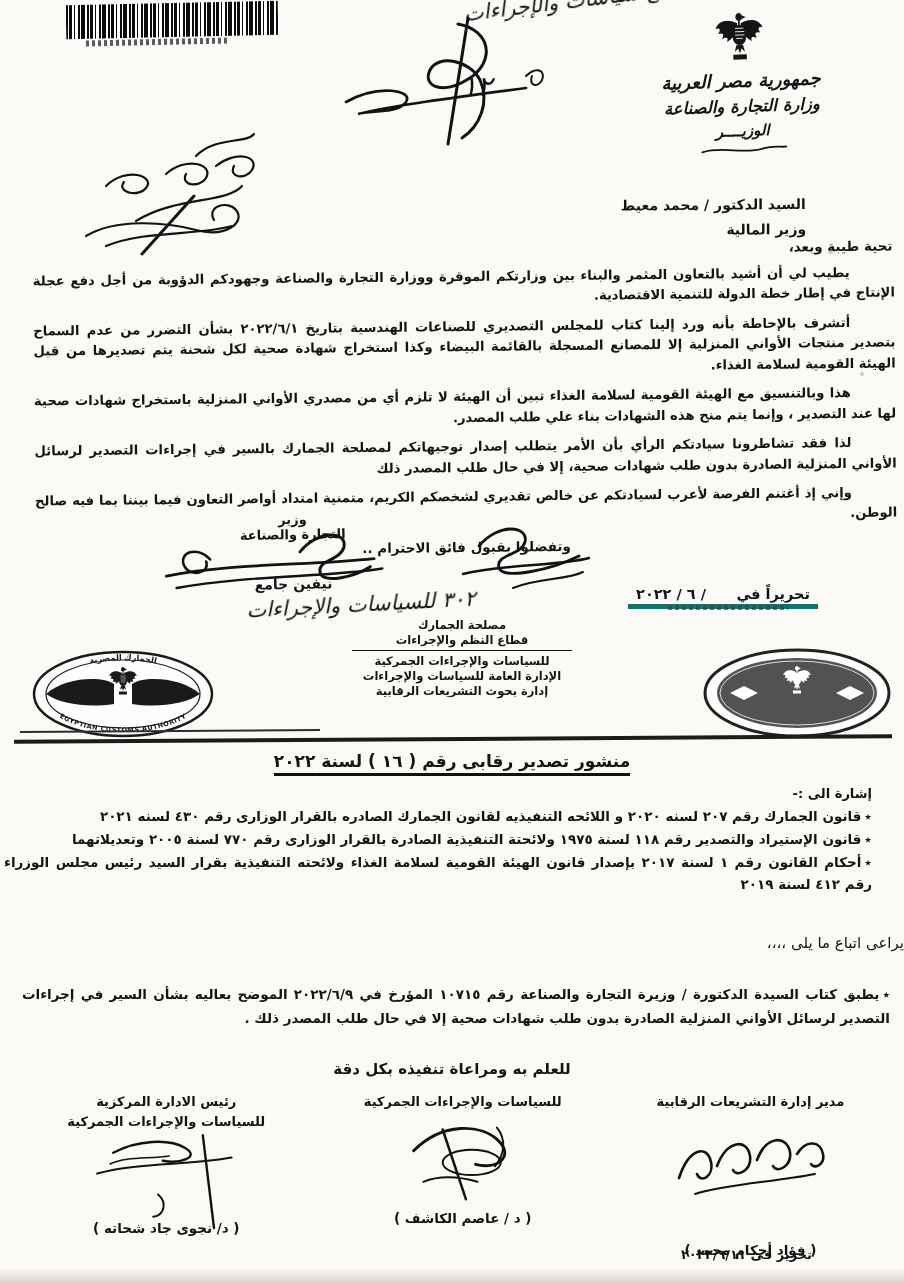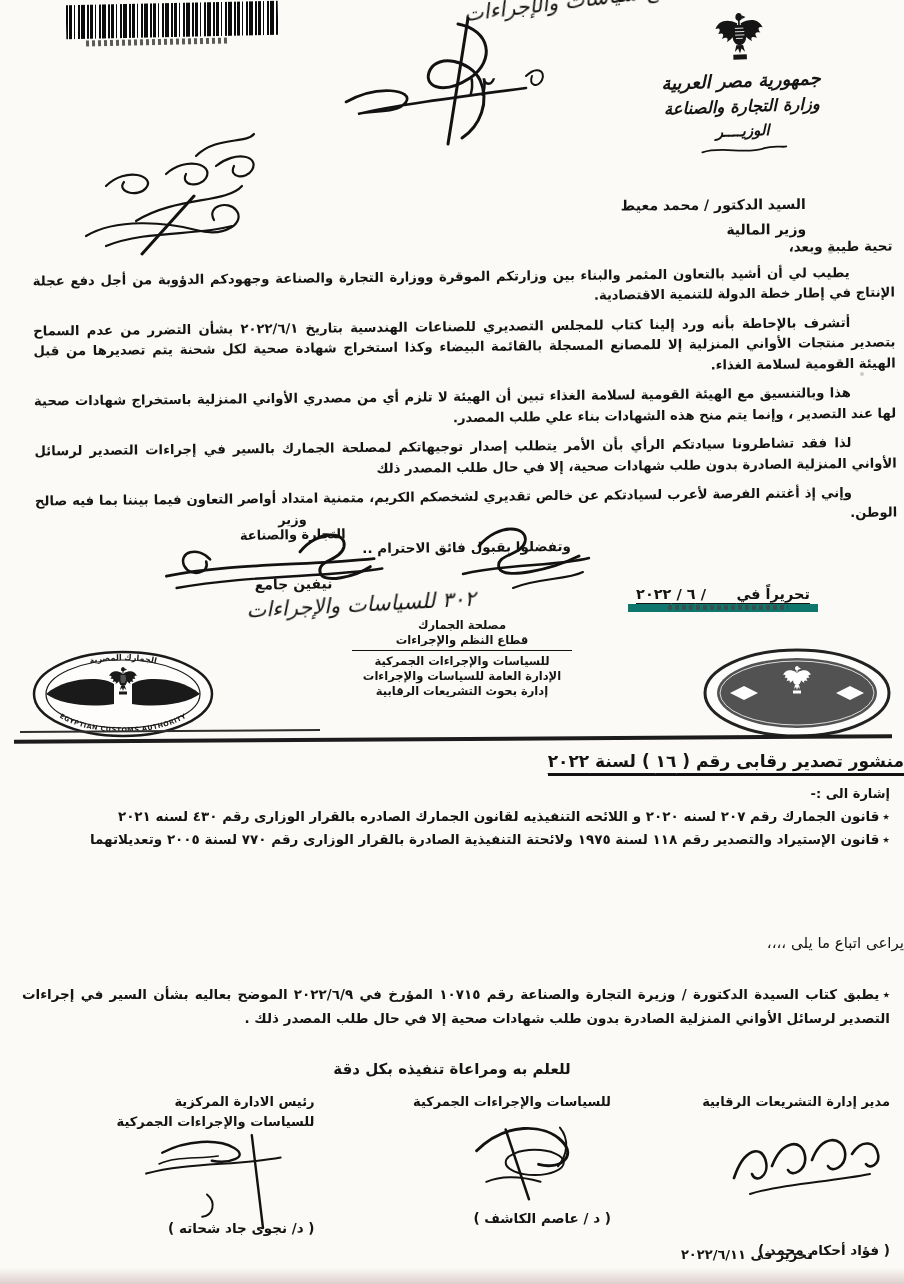--- a/index.html
+++ b/index.html
@@ -31,47 +31,47 @@
   .letter p.para{margin:0 0 9px;text-indent:45px;}
   .letter .closing{text-align:center;margin-top:2px;font-size:13.5px;}
 
   
   .minister-block{left:128px;top:512px;width:330px;text-align:center;font-size:13px;font-weight:800;transform:rotate(-1deg);}
   .minister-block .m-name{margin-top:34px;font-size:14px;}
   .sig-minister{left:30px;top:12px;}
   .sig2{left:455px;top:518px;}
 
   .date-line{left:598px;top:586px;width:250px;font-size:14.5px;font-weight:800;text-align:center;}
-  .date-line .underlined{border-bottom:8px solid #0f766e;padding:0 8px 2px;text-decoration:underline;text-underline-offset:4px;}
+  .date-line .underlined{border-bottom:5px solid #0f766e;padding:0 8px 2px;text-underline-offset:4px;}
   .date-sub{margin:3px 60px 0 auto;width:120px;height:5px;opacity:.75;filter:blur(.6px);
     background:repeating-linear-gradient(90deg,#444 0 4px,transparent 4px 7px);}
   .mid-note{left:36px;top:598px;width:440px;font-size:21px;transform:rotate(-3deg);}
 
   
   .seal-left{left:28px;top:650px;}
   .seal-right{left:700px;top:648px;}
   .customs-center{left:272px;top:618px;width:380px;text-align:center;font-size:11.5px;font-weight:800;line-height:1.3;}
   .cc-underline{width:220px;border-top:1.5px solid #111;margin:2px auto 3px;}
   .heavy-rule{left:14px;top:737px;width:878px;height:3.5px;background:#1c1c1c;transform:rotate(-.35deg);}
   .heavy-rule-echo{left:20px;top:730px;width:300px;height:2px;background:#2e2e2e;transform:rotate(-.4deg);}
 
   
-  .circular-title{left:0;top:751px;width:100%;text-align:right;}
+  .circular-title{left:0;top:751px;width:100%;text-align:center;}
   .circular-title span{font-size:17px;font-weight:800;border-bottom:2.5px solid #111;padding-bottom:3px;text-decoration:underline;text-underline-offset:6px;}
-  .ref-block{left:22px;top:786px;width:868px;}
+  .ref-block{left:4px;top:786px;width:868px;}
   .ref-intro{font-size:13px;font-weight:800;text-align:right;margin-bottom:4px;}
   .ref-item{font-size:13.5px;font-weight:800;line-height:1.62;text-align:justify;}
   .bullet{font-size:14px;padding-left:3px;}
   .follow-heading{left:0;top:934px;width:100%;text-align:right;font-size:15px;font-weight:400;}
   .directive-block{left:22px;top:982px;width:868px;font-size:13.5px;font-weight:800;line-height:1.75;text-align:justify;}
   .impl-note{left:0;top:1060px;width:100%;text-align:center;font-size:15px;font-weight:900;}
 
   
   .sig-grid{left:18px;top:1092px;width:872px;display:flex;}
-  .sig-col{position:relative;}
+  .sig-col{text-align:center;position:relative;}
   .sig-col.c0{width:32%;}
   .sig-col.c1{width:34%;}
   .sig-col.c2{width:34%;}
   .sig-title{font-size:13px;font-weight:800;line-height:1.55;}
   .sig-name{font-size:13.5px;font-weight:800;}
   .c0 svg{margin-top:14px;}
   .c0 .sig-name{margin-top:30px;}
   .c1 svg{margin-top:2px;}
   .c2 svg{margin-top:0;}
   .c2 .sig-name{margin-top:-16px;}
@@ -228,20 +228,21 @@
 
   
   <div class="abs circular-title">
     <span>منشور تصدير رقابى رقم ( ١٦ )  لسنة ٢٠٢٢</span>
   </div>
 
   <div class="abs ref-block">
     <div class="ref-intro">إشارة الى :-</div>
     <div class="ref-item"><span class="bullet">٭</span><span>قانون الجمارك رقم ٢٠٧ لسنه ٢٠٢٠ و اللائحه التنفيذيه لقانون الجمارك الصادره بالقرار الوزارى رقم ٤٣٠ لسنه ٢٠٢١</span></div>
     <div class="ref-item"><span class="bullet">٭</span><span>قانون الإستيراد والتصدير رقم ١١٨ لسنة ١٩٧٥ ولائحتة التنفيذية الصادرة بالقرار الوزارى رقم ٧٧٠ لسنة ٢٠٠٥ وتعديلاتهما</span></div>
+    <div class="ref-item"><span class="bullet">٭</span><span>أحكام القانون رقم ١ لسنة ٢٠١٧ بإصدار قانون الهيئة القومية لسلامة الغذاء ولائحته التنفيذية بقرار السيد رئيس مجلس الوزراء رقم ٤١٢ لسنة ٢٠١٩</span></div>
   </div>
 
   <div class="abs follow-heading">يراعى اتباع ما يلى ،،،،</div>
 
   <div class="abs directive-block">
     <span class="bullet">٭</span><span>يطبق كتاب السيدة الدكتورة / وزيرة التجارة والصناعة رقم ١٠٧١٥ المؤرخ في ٢٠٢٢/٦/٩ الموضح بعاليه بشأن السير في إجراءات التصدير لرسائل الأواني المنزلية الصادرة بدون طلب شهادات صحية إلا في حال طلب المصدر ذلك .</span>
   </div>
 
   <div class="abs impl-note">للعلم به ومراعاة تنفيذه بكل دقة</div>
 

